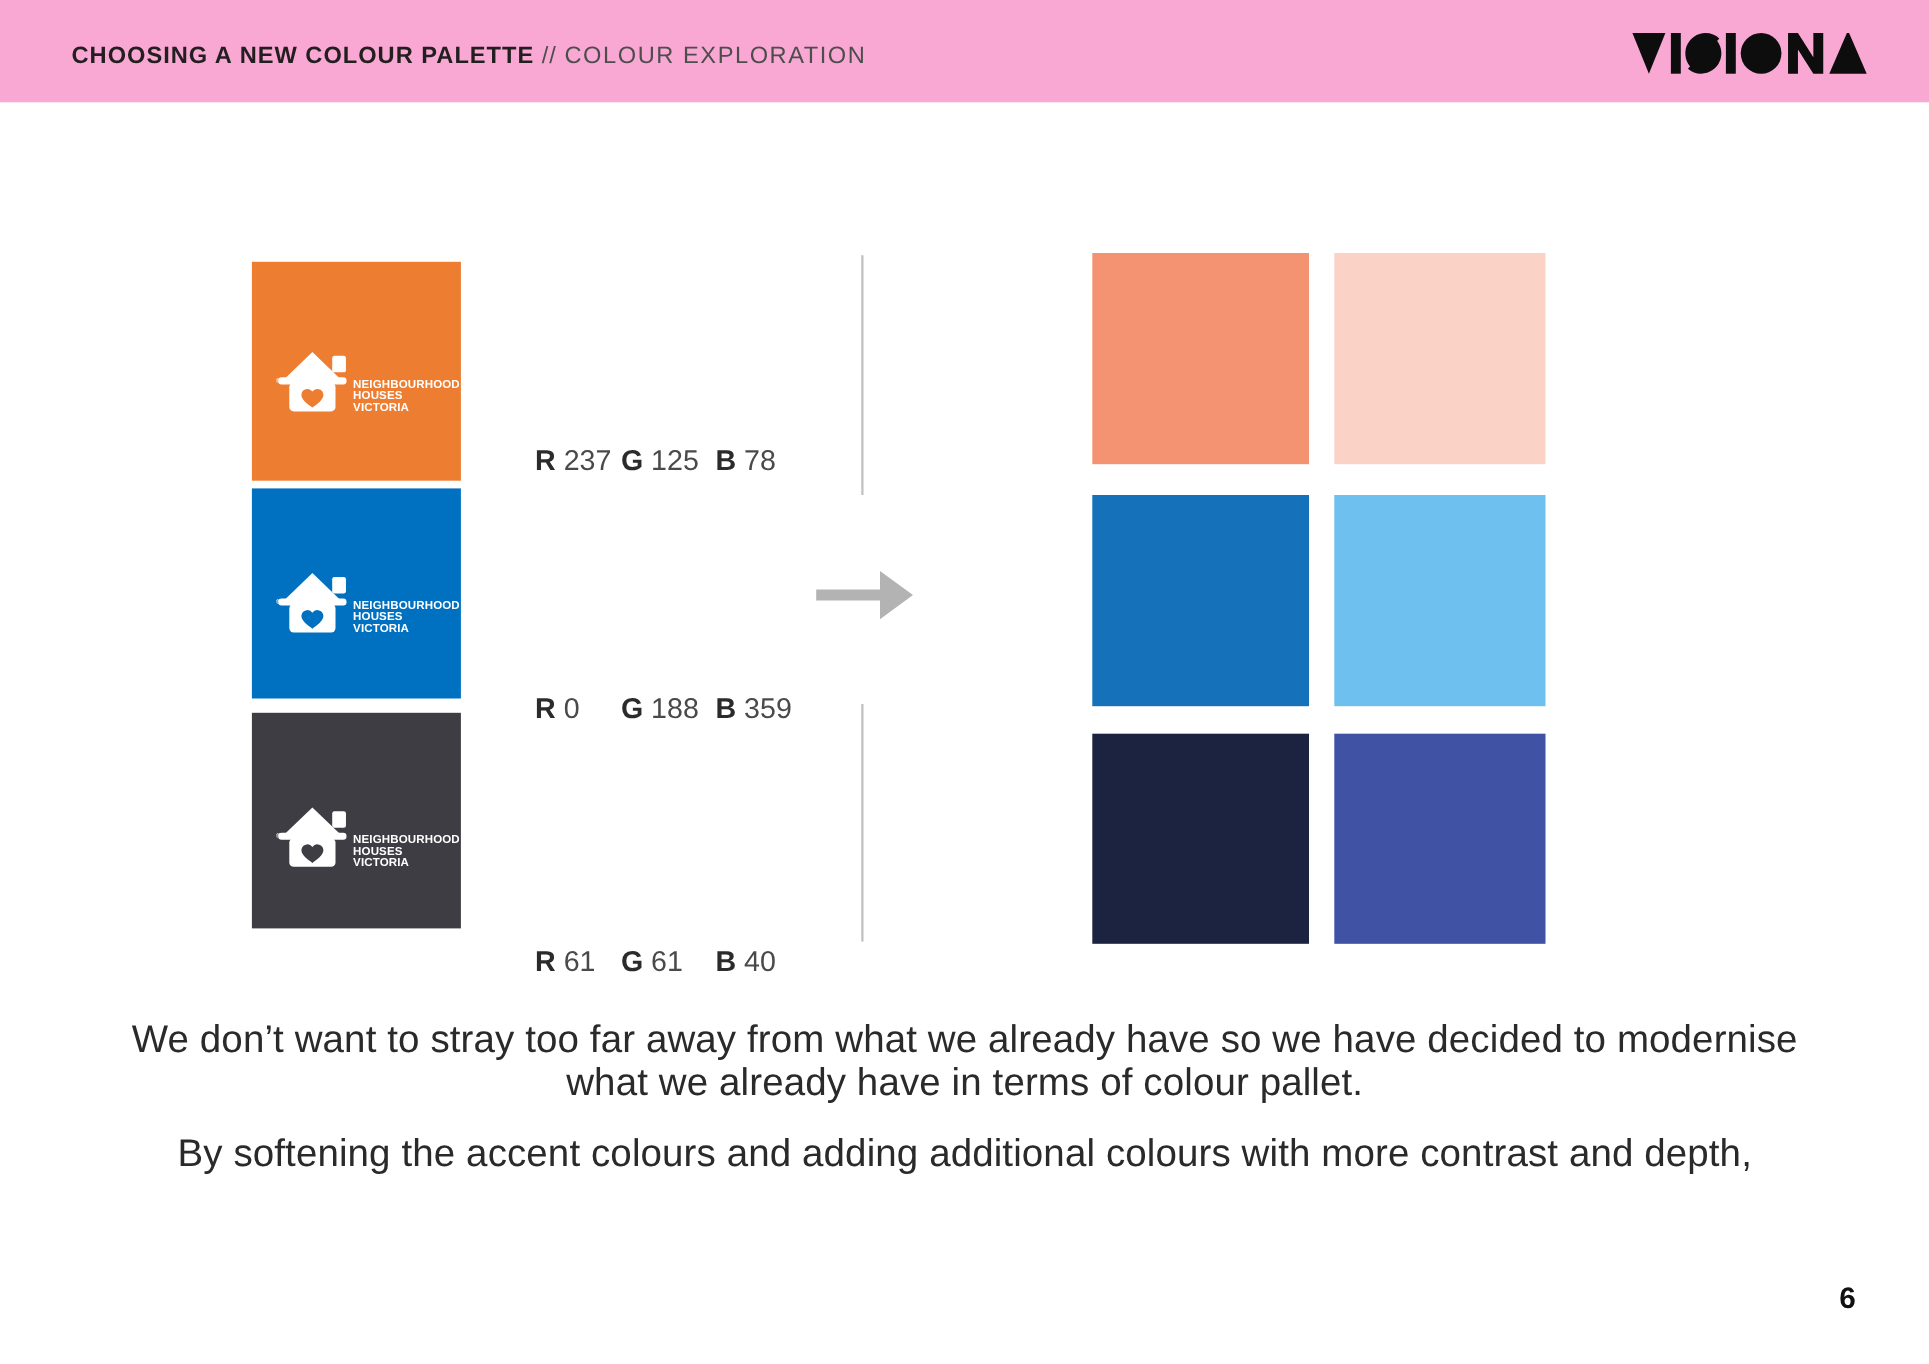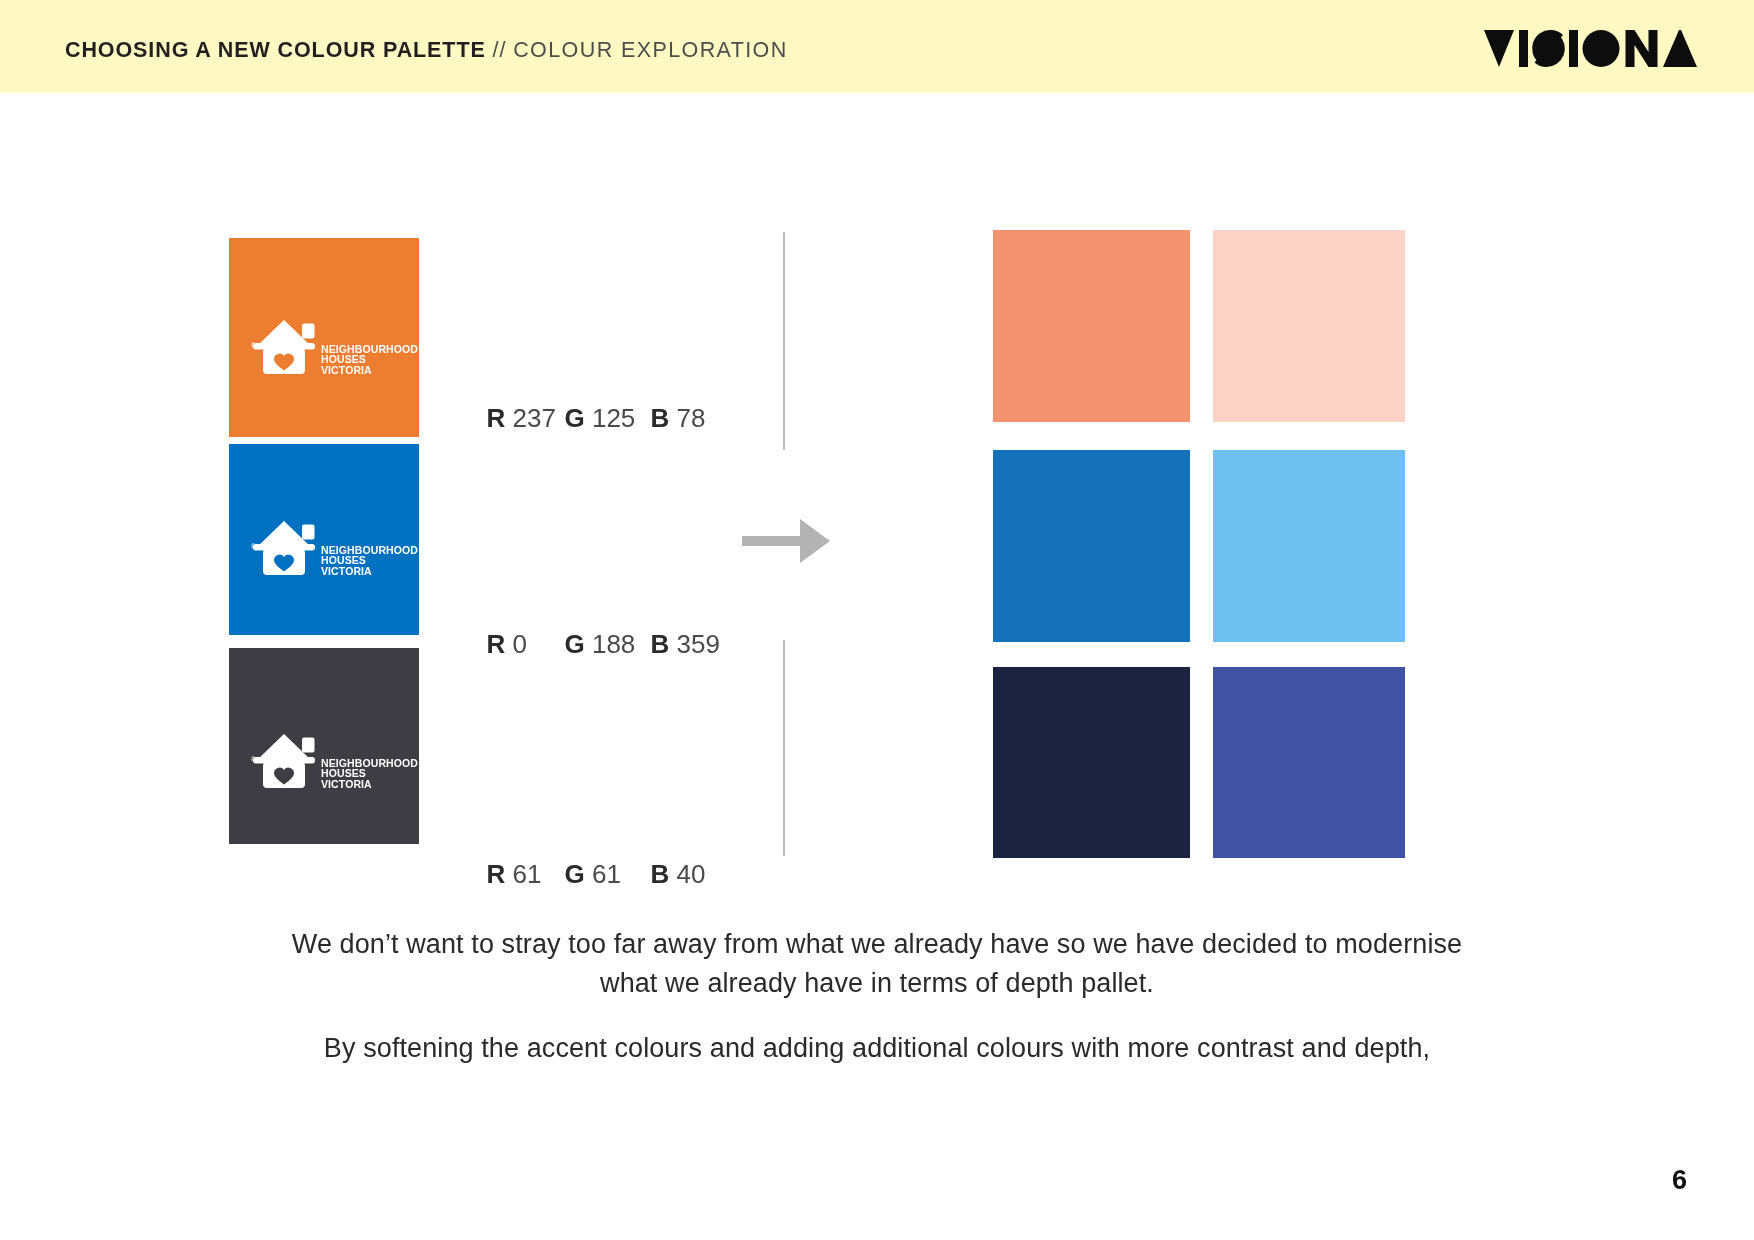--- a/index.html
+++ b/index.html
@@ -143,41 +143,41 @@
   .body-copy {
     position: absolute;
     left: 0;
     width: 1754px;
     text-align: center;
     font-family: "Liberation Sans Narrow", "Liberation Sans", sans-serif;
     color: #2a2a2a;
   }
   .body-copy p {
     margin: 0;
-    font-size: 27px;
+    font-size: 35px;
     line-height: 39px;
     letter-spacing: 0.1px;
   }
   .body-copy.para-1 { top: 925px; }
   .body-copy.para-2 { top: 1011px; margin-top: 18px; }
 
   
   .page-number {
     position: absolute;
     left: 1672px;
     top: 1165px;
     font-size: 27px;
     font-weight: bold;
     color: #111111;
   }
 </style>
 </head>
 <body>
 
-<div class="header" style="background: #fef9c3;">
+<div class="header" style="background: #f9a8d4;">
   <div class="header-title">
     <span class="ht-bold">CHOOSING A NEW COLOUR PALETTE</span><span class="ht-sep"> // </span><span class="ht-light">COLOUR EXPLORATION</span>
   </div>
 
   <div class="brand-logo">
 
     <svg viewBox="0 0 430 88" xmlns="http://www.w3.org/2000/svg" aria-hidden="true">
       <g fill="#0d0d0d">
 
         <path d="M2,8 L62,8 L32,82 Z"></path>
@@ -291,20 +291,20 @@
   <div class="pal-cell col-a row-1" style="background: rgb(244, 147, 114);"></div>
   <div class="pal-cell col-b row-1" style="background: rgb(251, 211, 198);"></div>
   <div class="pal-cell col-a row-2" style="background: rgb(21, 113, 185);"></div>
   <div class="pal-cell col-b row-2" style="background: rgb(110, 193, 239);"></div>
   <div class="pal-cell col-a row-3" style="background: rgb(28, 35, 64);"></div>
   <div class="pal-cell col-b row-3" style="background: rgb(63, 82, 164);"></div>
 </div>
 
 <div class="body-copy para-1">
   <p>We don’t want to stray too far away from what we already have so we have decided to modernise</p>
-  <p>what we already have in terms of depth pallet.</p>
+  <p>what we already have in terms of colour pallet.</p>
 </div>
 
 <div class="body-copy para-2">
   <p>By softening the accent colours and adding additional colours with more contrast and depth,</p>
 </div>
 
 <div class="page-number">6</div>
 
 </body></html>

